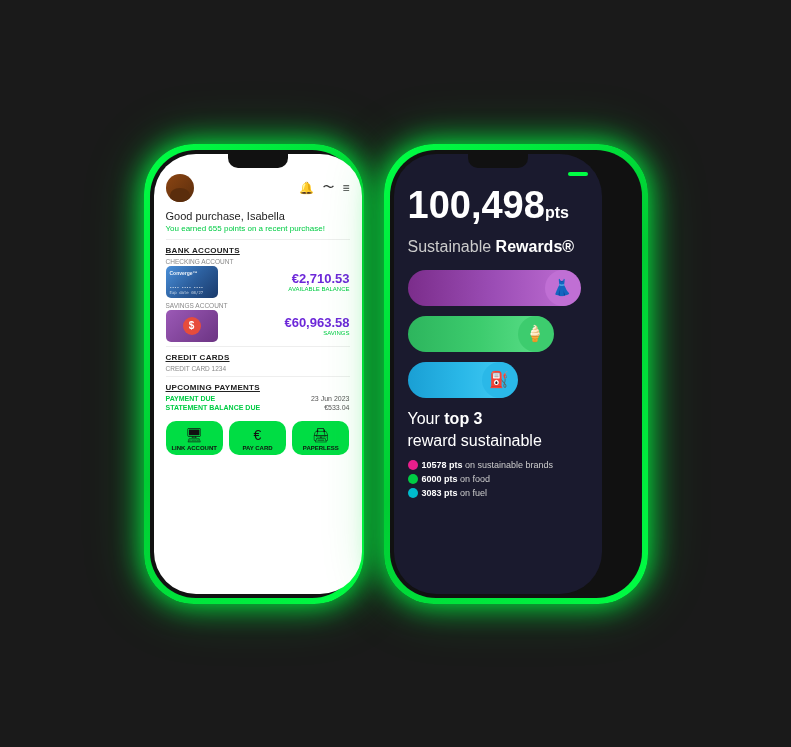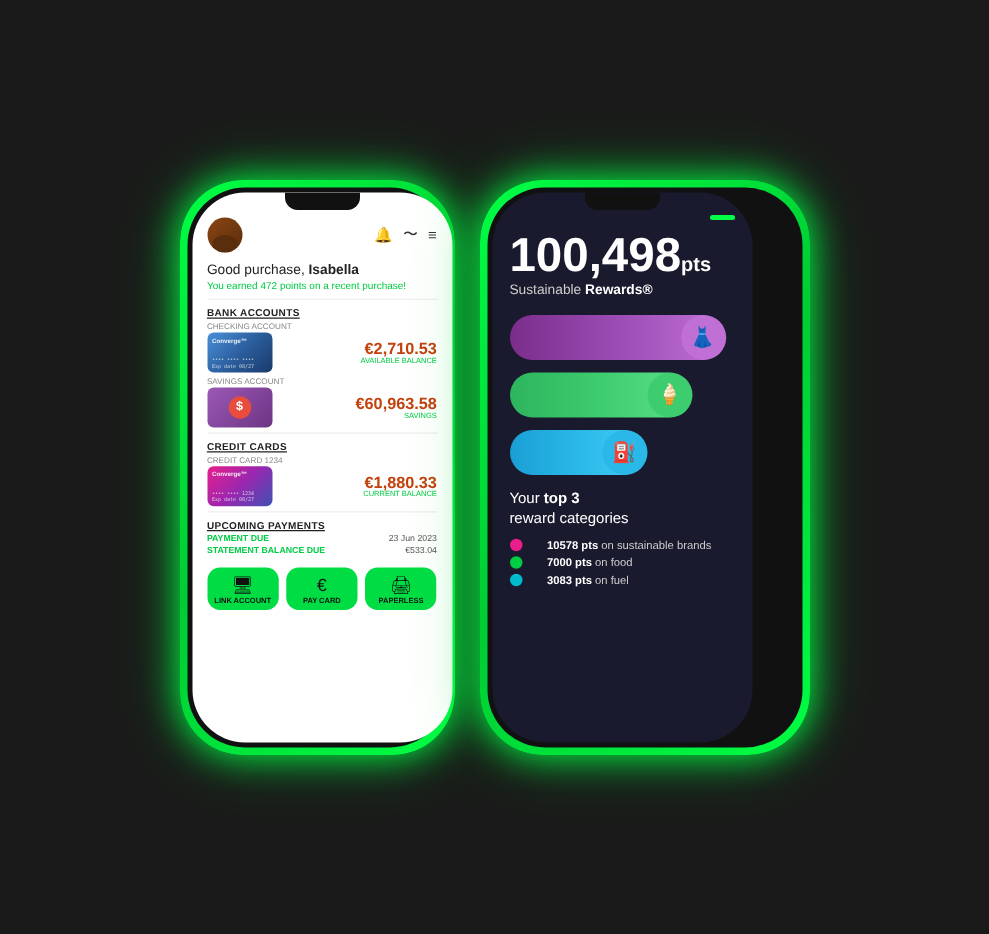--- a/index.html
+++ b/index.html
@@ -126,21 +126,21 @@
       cursor: pointer;
     }
 
     .greeting {
       margin: 4px 0 2px;
       font-size: 11px;
       color: #222;
     }
 
     .greeting strong {
-      font-weight: 700;
+      font-weight: 400;
     }
 
     .points-msg {
       color: #00cc44;
       font-size: 8px;
       margin-bottom: 6px;
     }
 
     .section-title {
       font-size: 8px;
@@ -162,21 +162,21 @@
     .account-label {
       font-size: 6.5px;
       color: #888;
       text-transform: uppercase;
       margin-bottom: 1px;
     }
 
     .account-amount {
       font-size: 13px;
       font-weight: 700;
-      color: #c2410c;
+      color: #6d28d9;
       text-align: right;
     }
 
     .account-sublabel {
       font-size: 6px;
       color: #00cc44;
       text-align: right;
       text-transform: uppercase;
     }
 
@@ -310,23 +310,23 @@
       line-height: 1;
       margin-top: 4px;
     }
 
     .pts-suffix {
       font-size: 16px;
       font-weight: 700;
     }
 
     .rewards-label {
-      font-size: 11px;
+      font-size: 16px;
       color: #ccc;
-      margin: 2px 0 14px;
+      margin: 14px 0 14px;
     }
 
     .rewards-label strong {
       color: #fff;
       font-weight: 700;
     }
 
     
     .reward-bar-container {
       margin-bottom: 10px;
@@ -378,34 +378,34 @@
 
     .bar-food .bar-icon {
       background: #3dcc6e;
     }
 
     .bar-fuel .bar-icon {
       background: #2ab8e8;
     }
 
     .top3-title {
-      font-size: 12px;
+      font-size: 16px;
       color: #fff;
       margin: 10px 0 8px;
       line-height: 1.4;
     }
 
     .top3-title strong {
       font-weight: 700;
     }
 
     .reward-item {
       display: flex;
       align-items: center;
-      gap: 20px;
+      gap: 4px;
       margin-bottom: 4px;
       font-size: 9px;
       color: #ccc;
     }
 
     .reward-dot {
       width: 10px;
       height: 10px;
       border-radius: 50%;
       flex-shrink: 0;
@@ -457,21 +457,21 @@
                 <span class="icon-btn">🔔</span>
                 <span class="icon-btn">〜</span>
                 <span class="icon-btn">≡</span>
               </div>
             </div>
 
             <div class="greeting">
               <span>Good purchase,</span>
               <strong>Isabella</strong>
             </div>
-            <div class="points-msg">You earned 472 points on a recent purchase!</div>
+            <div class="points-msg">You earned 655 points on a recent purchase!</div>
 
             <div class="divider"></div>
 
             <div class="section-title">BANK ACCOUNTS</div>
 
             <div class="account-label">CHECKING ACCOUNT</div>
             <div class="account-row">
               <div class="card-img card-checking">
                 <div class="card-logo">Converge™</div>
                 <div class="card-text">•••• •••• ••••<br>Exp date 08/27</div>
@@ -490,30 +490,20 @@
               <div>
                 <div class="account-amount">€60,963.58</div>
                 <div class="account-sublabel">SAVINGS</div>
               </div>
             </div>
 
             <div class="divider"></div>
 
             <div class="section-title">CREDIT CARDS</div>
             <div class="account-label">CREDIT CARD 1234</div>
-            <div class="account-row">
-              <div class="card-img card-credit">
-                <div class="card-logo">Converge™</div>
-                <div class="card-text">•••• •••• 1234<br>Exp date 08/27</div>
-              </div>
-              <div>
-                <div class="account-amount">€1,880.33</div>
-                <div class="account-sublabel">CURRENT BALANCE</div>
-              </div>
-            </div>
 
             <div class="divider"></div>
 
             <div class="section-title">UPCOMING PAYMENTS</div>
             <div class="payment-row">
               <div class="payment-label">PAYMENT DUE</div>
               <div class="payment-date">23 Jun 2023</div>
             </div>
             <div class="payment-row">
               <div class="payment-label">STATEMENT BALANCE DUE</div>
@@ -576,31 +566,31 @@
             <div class="reward-bar-container">
               <div class="reward-bar bar-fuel">
                 <div class="bar-icon">⛽</div>
               </div>
             </div>
 
             <div class="top3-title">
               <span>Your</span>
               <strong>top 3</strong>
               <br>
-              <span>reward categories</span>
+              <span>reward sustainable</span>
             </div>
 
             <div class="reward-item">
               <div class="reward-dot dot-pink"></div>
               <span><span class="reward-pts">10578 pts</span> on sustainable brands</span>
             </div>
 
             <div class="reward-item">
               <div class="reward-dot dot-green"></div>
-              <span><span class="reward-pts">7000 pts</span> on food</span>
+              <span><span class="reward-pts">6000 pts</span> on food</span>
             </div>
 
             <div class="reward-item">
               <div class="reward-dot dot-cyan"></div>
               <span><span class="reward-pts">3083 pts</span> on fuel</span>
             </div>
 
           </div>
         </div>
       </div>

